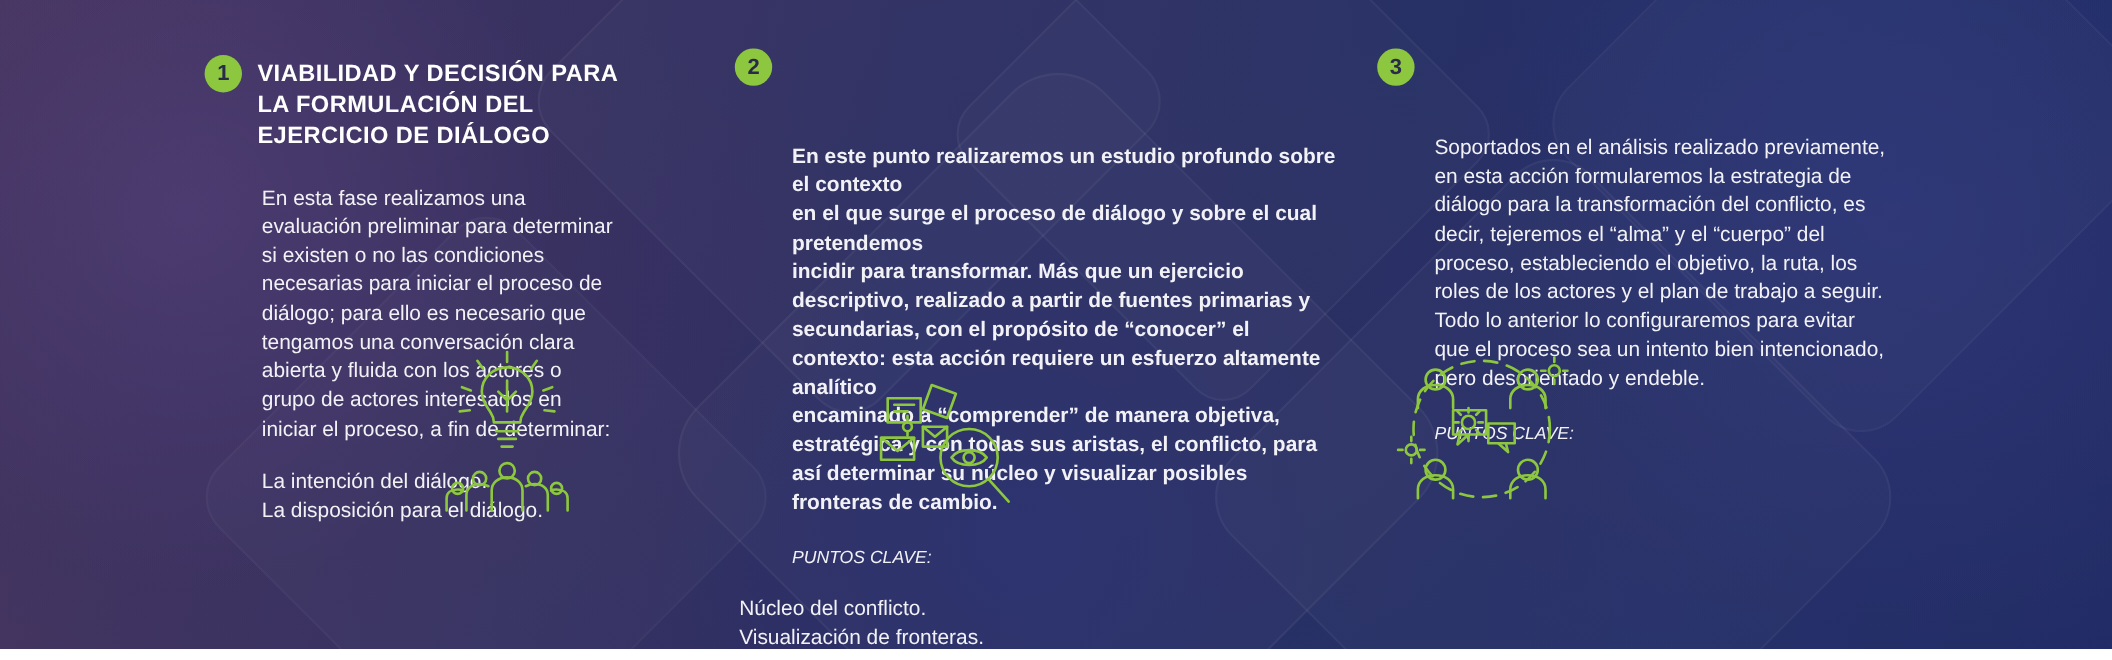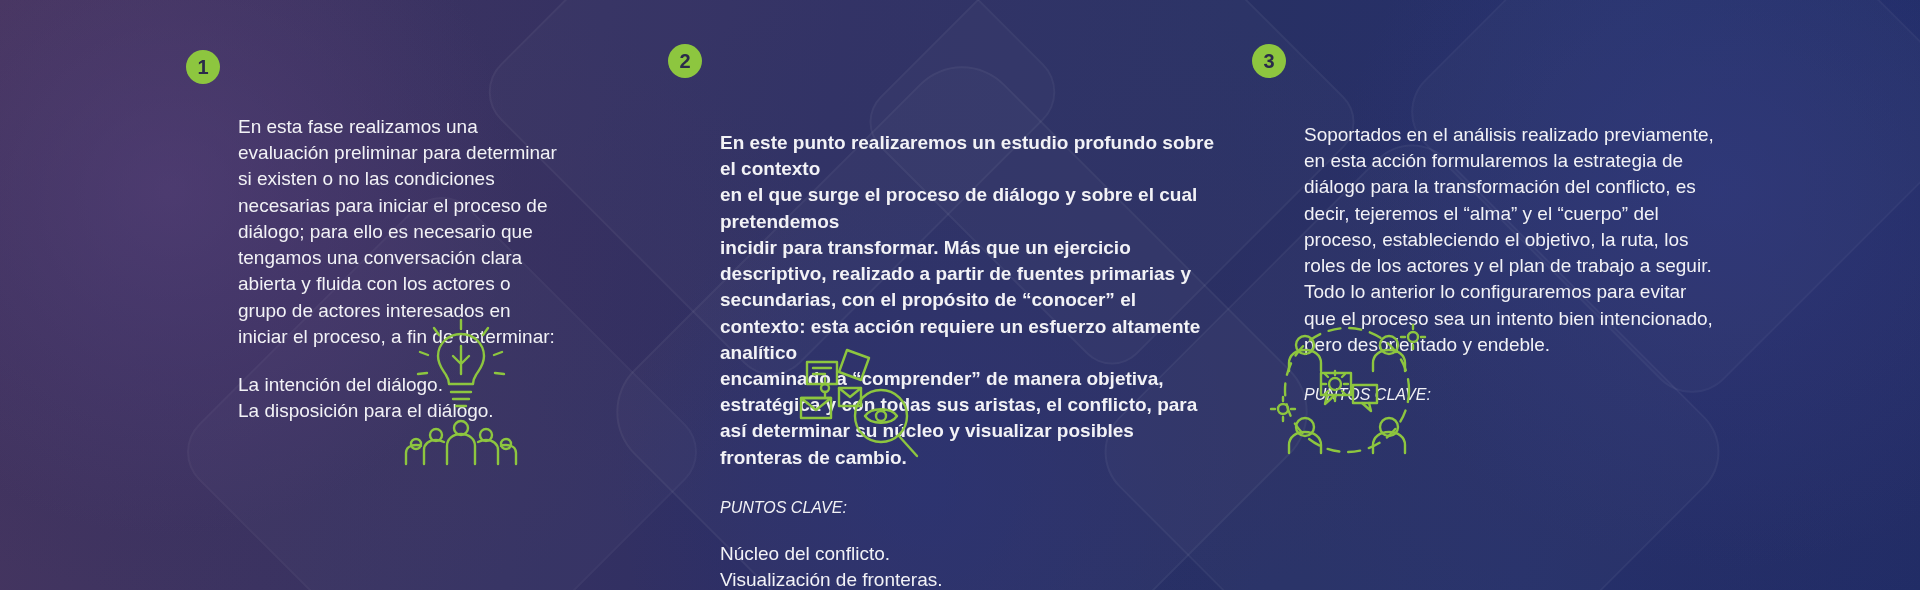--- a/index.html
+++ b/index.html
@@ -151,20 +151,21 @@
     <div class="bg-shape s3"></div>
     <div class="bg-shape s4"></div>
     <div class="bg-shape s5"></div>
     <div class="bg-shape s6"></div>
 
     <div class="columns">
 
       <div class="col col-1">
         <div class="head">
           <div class="num-badge">1</div>
+          <div class="head-title">VIABILIDAD Y DECISIÓN PARA LA FORMULACIÓN DEL EJERCICIO DE DIÁLOGO</div>
         </div>
         <div class="body-text">En esta fase realizamos una
 evaluación preliminar para determinar
 si existen o no las condiciones
 necesarias para iniciar el proceso de
 diálogo; para ello es necesario que
 tengamos una conversación clara
 abierta y fluida con los actores o
 grupo de actores interesados en
 iniciar el proceso, a fin de determinar:</div>
@@ -174,21 +175,21 @@
 
       <div class="col col-2">
         <div class="head">
           <div class="num-badge">2</div>
         </div>
         <div class="body-text">En este punto realizaremos un estudio profundo sobre el contexto
 en el que surge el proceso de diálogo y sobre el cual pretendemos
 incidir para transformar. Más que un ejercicio descriptivo, realizado a partir de fuentes primarias y secundarias, con el propósito de “conocer” el contexto: esta acción requiere un esfuerzo altamente analítico
 encaminado a “comprender” de manera objetiva, estratégica y con todas sus aristas, el conflicto, para así determinar su núcleo y visualizar posibles fronteras de cambio.</div>
         <div class="key-label" style="margin-left:48px;margin-top:26px;width:500px;">PUNTOS CLAVE:</div>
-        <div class="key-list" style="margin-left:48px;margin-top:22px;width:500px;">Núcleo del conflicto.
+        <div class="key-list" style="margin-top:22px;width:500px;">Núcleo del conflicto.
 Visualización de fronteras.</div>
       </div>
 
       <div class="col col-3">
         <div class="head">
           <div class="num-badge">3</div>
         </div>
         <div class="body-text">Soportados en el análisis realizado previamente, en esta acción formularemos la estrategia de diálogo para la transformación del conflicto, es decir, tejeremos el “alma” y el “cuerpo” del proceso, estableciendo el objetivo, la ruta, los roles de los actores y el plan de trabajo a seguir. Todo lo anterior lo configuraremos para evitar que el proceso sea un intento bien intencionado, pero desorientado y endeble.</div>
         <div class="key-label" style="margin-left:48px;margin-top:26px;width:410px;">PUNTOS CLAVE:</div>
       </div>

